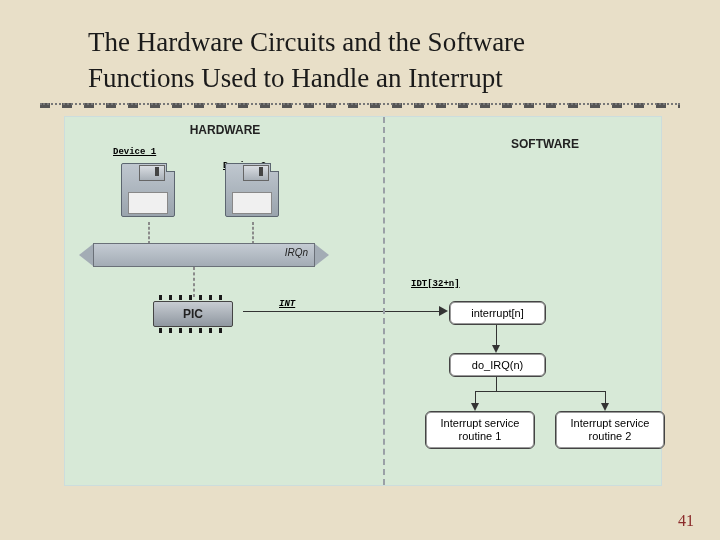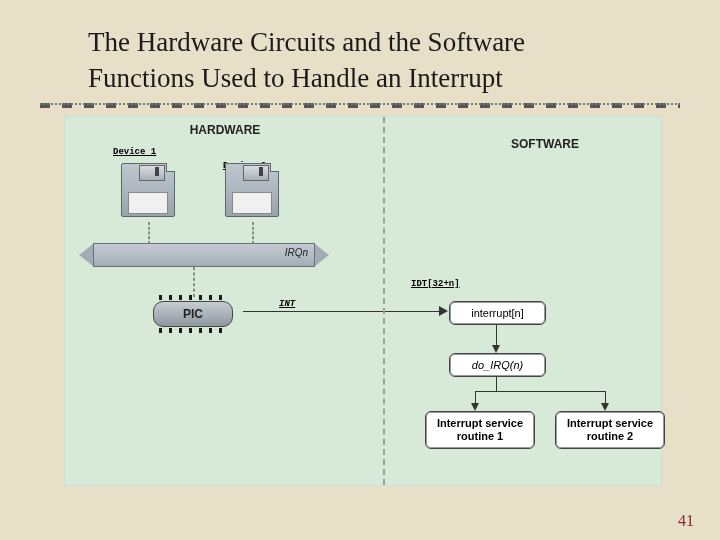--- a/index.html
+++ b/index.html
@@ -24,37 +24,37 @@
     border:1px solid #5c6670;}
   .floppy .shutter{position:absolute;top:2px;left:18px;width:24px;height:14px;
     background:linear-gradient(#d9dde2,#a8b0b8);border:1px solid #666;}
   .floppy .slot{position:absolute;top:4px;left:34px;width:4px;height:9px;background:#444;}
   .floppy .lbl{position:absolute;bottom:3px;left:7px;right:7px;height:20px;
     background:#f0f0f0;border:1px solid #888;}
   .floppy .notch{position:absolute;top:0;right:0;width:8px;height:8px;
     background:#d7e9d7;border-left:1px solid #5c6670;border-bottom:1px solid #5c6670;}
   .pic{position:absolute;width:96px;height:38px;}
   .pic .chip{position:absolute;left:8px;top:6px;right:8px;bottom:6px;
-    background:linear-gradient(#c7ccd2,#8f97a0);border:1px solid #444;border-radius:10px;
+    background:linear-gradient(#c7ccd2,#8f97a0);border:1px solid #444;border-radius:2px;
     display:flex;align-items:center;justify-content:center;}
   .pic .chip span{font:700 12px Arial;color:#222;}
   .pic .pin{position:absolute;width:3px;height:5px;background:#1a1a1a;}
   .irq{position:absolute;display:flex;align-items:center;justify-content:center;}
   .irq .body{width:220px;height:22px;background:linear-gradient(#c4cbd3,#a3acb5);
     border:1px solid #6a7078;position:relative;}
   .irq .txt{position:absolute;right:6px;top:3px;font:italic 10px Arial;color:#222;}
   .arrow-end{width:0;height:0;border-top:11px solid transparent;border-bottom:11px solid transparent;}
   .arrow-end.left{border-right:14px solid #a3acb5;}
   .arrow-end.right{border-left:14px solid #a3acb5;}
   .conn{position:absolute;border:1px dashed #8a8a8a;}
   .divider{position:absolute;top:0;bottom:0;width:0;border-left:2px dashed #9aa0a6;}
   .sbox{position:absolute;border:1px solid #444;border-radius:6px;
     background:#fff;display:flex;align-items:center;justify-content:center;
     font:11px Arial;text-align:center;box-shadow:0 0 0 1px #999 inset;}
-  .sbox.multi{line-height:1.15;padding:2px 4px;font-weight:bold;}
+  .sbox.multi{line-height:1.15;padding:2px 4px;}
   .slide-num{position:absolute;right:26px;bottom:10px;font:16px Georgia;color:#8b2a2a;margin-top:41px;}
   .arrowV{position:absolute;left:50%;margin-left:-4px;width:0;height:0;
     border-left:4px solid transparent;border-right:4px solid transparent;
     border-top:8px solid #333;}
   .lineV{position:absolute;width:0;border-left:1px solid #333;}
 </style>
 </head>
 <body>
 
 <div class="slide">
@@ -135,21 +135,21 @@
 
     <div class="divider" style="left:318px;"></div>
 
     <div class="sbox" style="left:384px;top:184px;width:95px;height:22px;">
       <span>interrupt[n]</span>
     </div>
     <div class="lineV" style="left:431px;top:208px;height:22px;"></div>
     <div class="arrowV" style="left:431px;top:228px;"></div>
 
     <div class="sbox" style="left:384px;top:236px;width:95px;height:22px;">
-      <span style="font-style:italic;text-align:right;">do_IRQ(n)</span>
+      <span style="text-align:right;">do_IRQ(n)</span>
     </div>
 
     <div class="lineV" style="left:431px;top:260px;height:14px;"></div>
     <div style="position:absolute;left:410px;top:274px;width:130px;height:0;border-top:1px solid #333;"></div>
     <div class="lineV" style="left:410px;top:274px;height:14px;"></div>
     <div class="arrowV" style="left:410px;top:286px;"></div>
     <div class="lineV" style="left:540px;top:274px;height:14px;"></div>
     <div class="arrowV" style="left:540px;top:286px;"></div>
 
     <div class="sbox multi" style="left:360px;top:294px;width:100px;height:32px;">

